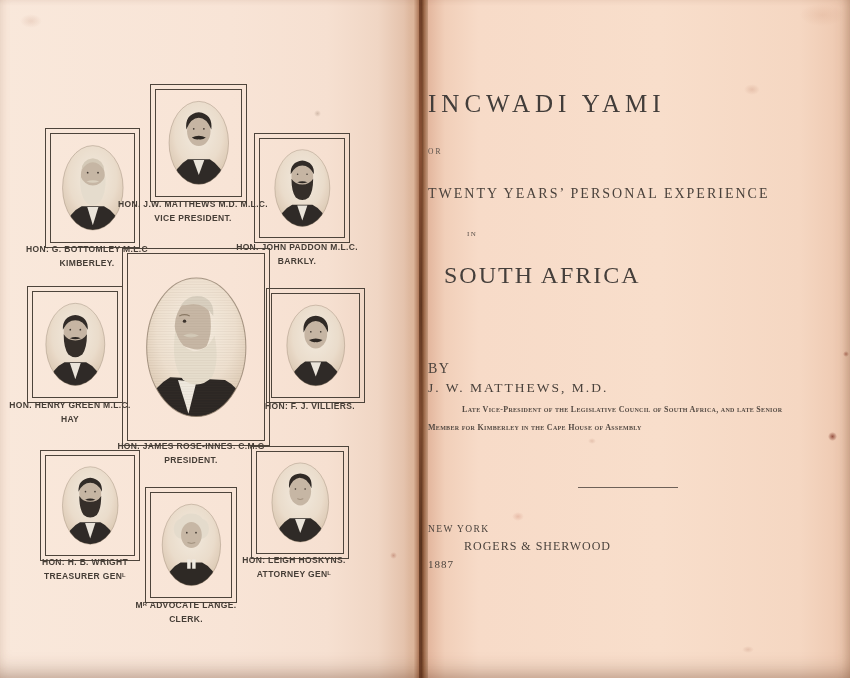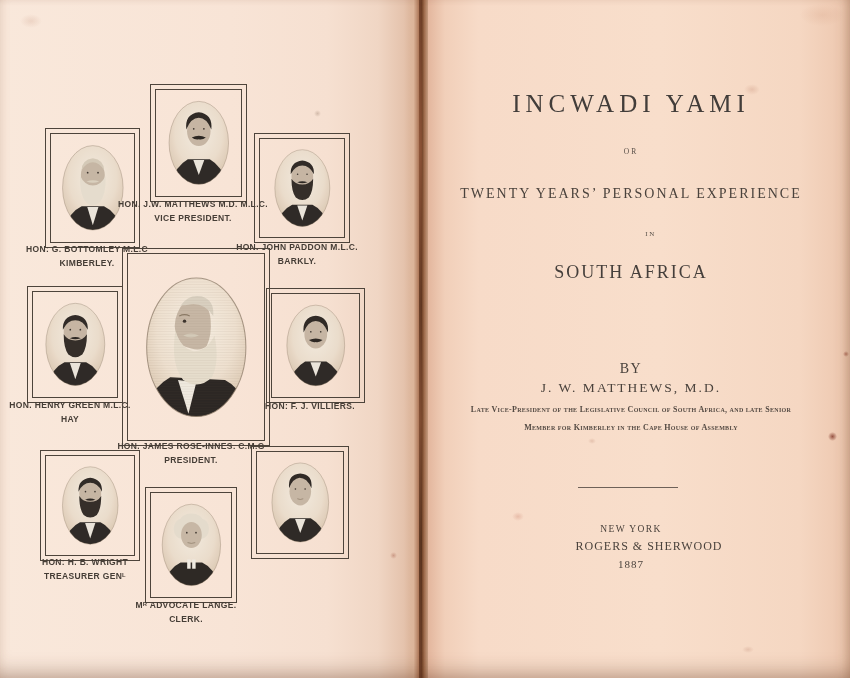--- a/index.html
+++ b/index.html
@@ -23,30 +23,30 @@
 
   
   .pframe{position:absolute;border:1.4px solid #4d443b;padding:4px;}
   .pframe-inner{width:100%;height:100%;box-sizing:border-box;border:1px solid #4d443b;
     display:flex;align-items:center;justify-content:center;}
   svg.bust{width:96%;height:96%;}
   .pcap{position:absolute;width:190px;text-align:center;color:#453d36;
     font-size:8.5px;line-height:13.5px;letter-spacing:.35px;font-weight:bold;}
 
   
-  .rp-line{position:absolute;left:0;right:16px;text-align:center;color:#4a423c;
+  .rp-line{position:absolute;left:0;right:16px;text-align:left;color:#4a423c;
     font-family:"Liberation Serif","DejaVu Serif",serif;white-space:nowrap;}
   #rp-title   {top:90px; font-size:25px; letter-spacing:5px; color:#423d3a;}
   #rp-or      {top:147px;font-size:7.5px;letter-spacing:2px;color:#5a514a;}
   #rp-subtitle{top:186px;font-size:14px; letter-spacing:2px;}
   #rp-in      {top:230px;font-size:7px;  letter-spacing:1.5px;color:#5a514a;margin-left:39px;}
-  #rp-region  {top:262px;font-size:18px;letter-spacing:2px;color:#453f3b;}
+  #rp-region  {top:262px;font-size:24px;letter-spacing:2px;color:#453f3b;padding-left:16px;}
   #rp-by      {top:361px;font-size:14px;letter-spacing:1.5px;}
   #rp-author  {top:380px;font-size:13.5px;letter-spacing:2px;}
-  #rp-desc1   {top:405px;font-size:8px;  letter-spacing:.3px;font-variant:small-caps;font-weight:bold;color:#544a43;}
+  #rp-desc1   {top:405px;font-size:8px;  letter-spacing:.3px;font-variant:small-caps;font-weight:bold;color:#544a43;padding-left:34px;}
   #rp-desc2   {top:423px;font-size:8px;  letter-spacing:.3px;font-variant:small-caps;font-weight:bold;color:#544a43;}
   #rp-rule    {position:absolute;top:487px;left:150px;width:100px;border-top:1.2px solid #6e6158;}
   #rp-city    {top:524px;font-size:9.5px;letter-spacing:1.4px;}
   #rp-pub     {top:539px;font-size:12px; letter-spacing:1px;padding-left:36px;}
   #rp-year    {top:558px;font-size:11px; letter-spacing:1px;}
 </style>
 </head>
 <body>
 
 <svg width="0" height="0" style="position:absolute" aria-hidden="true">
@@ -260,20 +260,24 @@
       <div>Mᴿ ADVOCATE LANGE.</div>
       <div>CLERK.</div>
     </div>
 
     <div class="pframe" style="left:251px;top:446px;width:88px;height:103px">
       <div class="pframe-inner">
         <svg class="bust" viewBox="0 0 100 130">
             <use href="#bust-young"></use>
           </svg>
       </div>
+    </div>
+    <div class="pcap" style="left:199px;top:554px">
+      <div>HON: LEIGH HOSKYNS.</div>
+      <div>ATTORNEY GENᴸ</div>
     </div>
 
   </div>
 
   <div id="deckle"></div>
 
   <div id="right-page" class="page">
     <div class="rp-line" id="rp-title">INCWADI YAMI</div>
     <div class="rp-line" id="rp-or">OR</div>
     <div class="rp-line" id="rp-subtitle">TWENTY YEARS’ PERSONAL EXPERIENCE</div>

